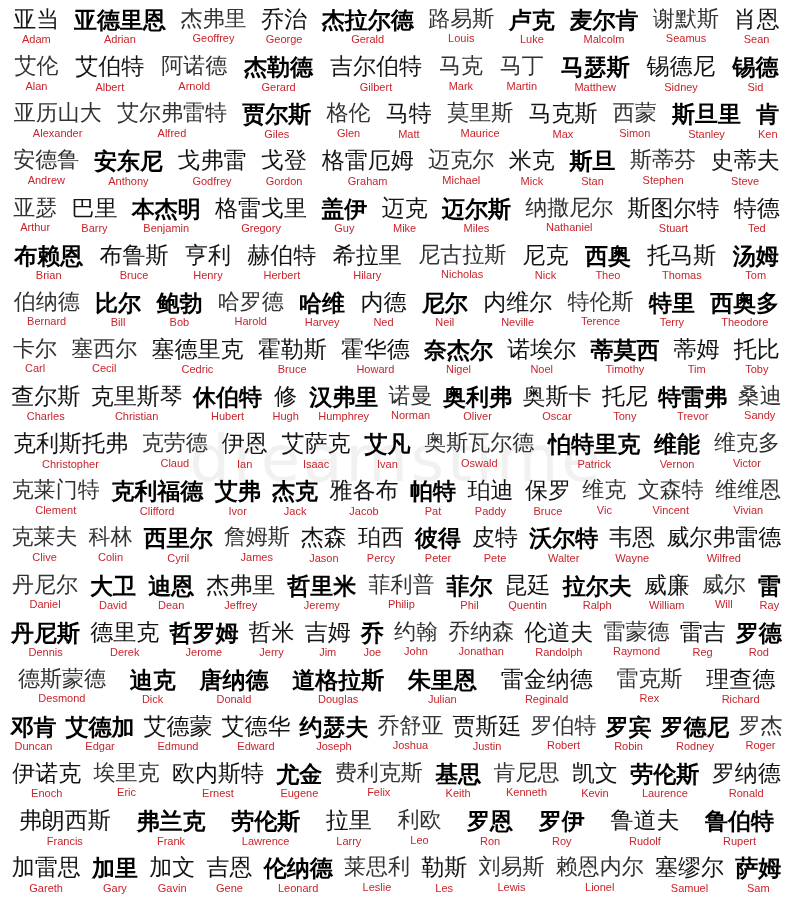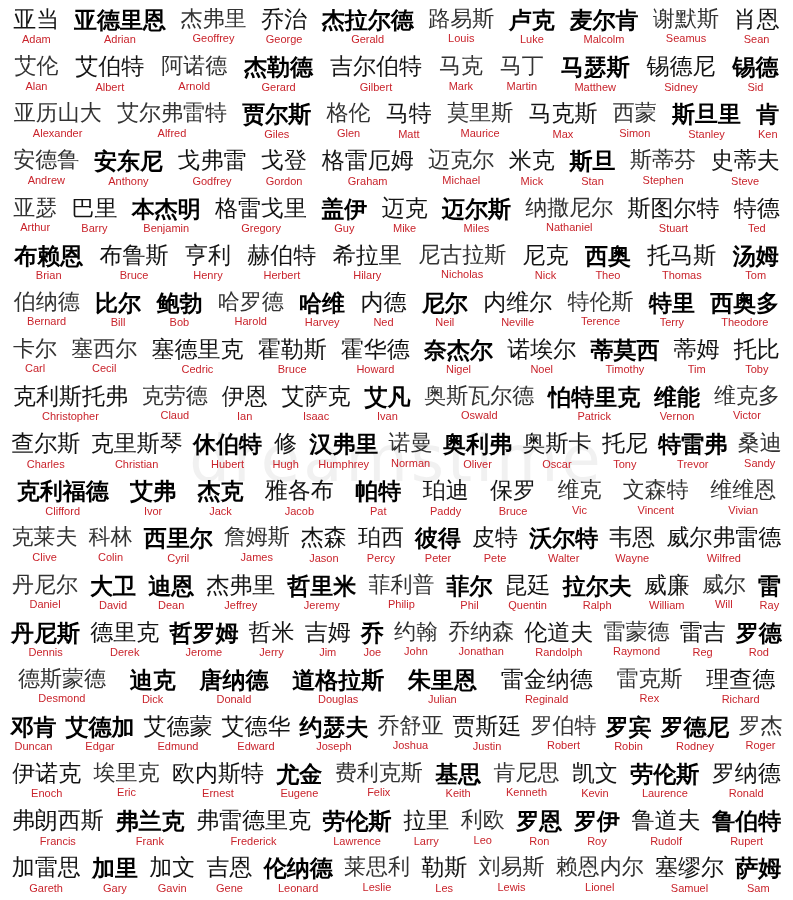--- a/index.html
+++ b/index.html
@@ -418,20 +418,66 @@
           <div class="zh">蒂姆</div>
           <div class="en">Tim</div>
         </div>
         <div class="unit">
           <div class="zh">托比</div>
           <div class="en">Toby</div>
         </div>
       </div>
       <div class="row dense">
         <div class="unit">
+          <div class="zh">查尔斯</div>
+          <div class="en">Charles</div>
+        </div>
+        <div class="unit">
+          <div class="zh">克里斯琴</div>
+          <div class="en">Christian</div>
+        </div>
+        <div class="unit">
+          <div class="zh b">休伯特</div>
+          <div class="en">Hubert</div>
+        </div>
+        <div class="unit">
+          <div class="zh">修</div>
+          <div class="en">Hugh</div>
+        </div>
+        <div class="unit">
+          <div class="zh b">汉弗里</div>
+          <div class="en">Humphrey</div>
+        </div>
+        <div class="unit">
+          <div class="zh t">诺曼</div>
+          <div class="en">Norman</div>
+        </div>
+        <div class="unit">
+          <div class="zh b">奥利弗</div>
+          <div class="en">Oliver</div>
+        </div>
+        <div class="unit">
+          <div class="zh">奥斯卡</div>
+          <div class="en">Oscar</div>
+        </div>
+        <div class="unit">
+          <div class="zh">托尼</div>
+          <div class="en">Tony</div>
+        </div>
+        <div class="unit">
+          <div class="zh b">特雷弗</div>
+          <div class="en">Trevor</div>
+        </div>
+        <div class="unit">
+          <div class="zh t">桑迪</div>
+          <div class="en">Sandy</div>
+        </div>
+      </div>
+      <div class="row dense">
+        <div class="unit">
           <div class="zh">克利斯托弗</div>
           <div class="en">Christopher</div>
         </div>
         <div class="unit">
           <div class="zh t">克劳德</div>
           <div class="en">Claud</div>
         </div>
         <div class="unit">
           <div class="zh">伊恩</div>
           <div class="en">Ian</div>
@@ -456,65 +502,23 @@
           <div class="zh b">维能</div>
           <div class="en">Vernon</div>
         </div>
         <div class="unit">
           <div class="zh t">维克多</div>
           <div class="en">Victor</div>
         </div>
       </div>
       <div class="row dense">
         <div class="unit">
-          <div class="zh">查尔斯</div>
-          <div class="en">Charles</div>
-        </div>
-        <div class="unit">
-          <div class="zh">克里斯琴</div>
-          <div class="en">Christian</div>
-        </div>
-        <div class="unit">
-          <div class="zh b">休伯特</div>
-          <div class="en">Hubert</div>
-        </div>
-        <div class="unit">
-          <div class="zh">修</div>
-          <div class="en">Hugh</div>
-        </div>
-        <div class="unit">
-          <div class="zh b">汉弗里</div>
-          <div class="en">Humphrey</div>
-        </div>
-        <div class="unit">
-          <div class="zh t">诺曼</div>
-          <div class="en">Norman</div>
-        </div>
-        <div class="unit">
-          <div class="zh b">奥利弗</div>
-          <div class="en">Oliver</div>
-        </div>
-        <div class="unit">
-          <div class="zh">奥斯卡</div>
-          <div class="en">Oscar</div>
-        </div>
-        <div class="unit">
-          <div class="zh">托尼</div>
-          <div class="en">Tony</div>
-        </div>
-        <div class="unit">
-          <div class="zh b">特雷弗</div>
-          <div class="en">Trevor</div>
-        </div>
-        <div class="unit">
-          <div class="zh t">桑迪</div>
-          <div class="en">Sandy</div>
-        </div>
-      </div>
-      <div class="row dense">
+          <div class="zh t">克莱门特</div>
+          <div class="en">Clement</div>
+        </div>
         <div class="unit">
           <div class="zh b">克利福德</div>
           <div class="en">Clifford</div>
         </div>
         <div class="unit">
           <div class="zh b">艾弗</div>
           <div class="en">Ivor</div>
         </div>
         <div class="unit">
           <div class="zh b">杰克</div>
@@ -818,24 +822,20 @@
         </div>
       </div>
       <div class="row dense">
         <div class="unit">
           <div class="zh">弗朗西斯</div>
           <div class="en">Francis</div>
         </div>
         <div class="unit">
           <div class="zh b">弗兰克</div>
           <div class="en">Frank</div>
-        </div>
-        <div class="unit">
-          <div class="zh">弗雷德里克</div>
-          <div class="en">Frederick</div>
         </div>
         <div class="unit">
           <div class="zh b">劳伦斯</div>
           <div class="en">Lawrence</div>
         </div>
         <div class="unit">
           <div class="zh">拉里</div>
           <div class="en">Larry</div>
         </div>
         <div class="unit">

